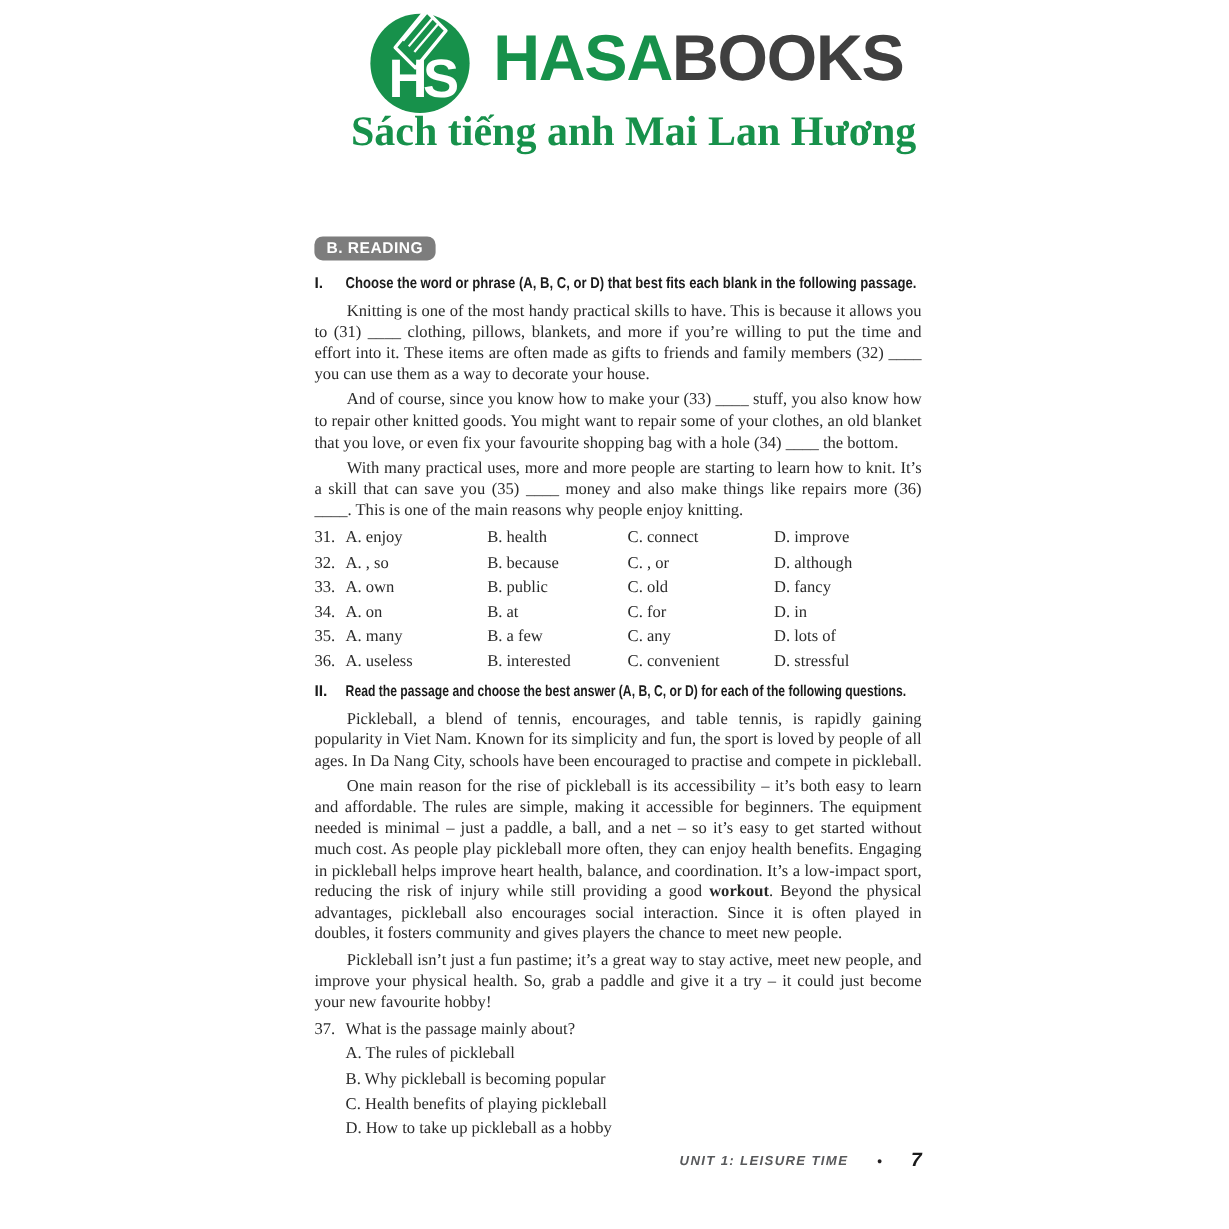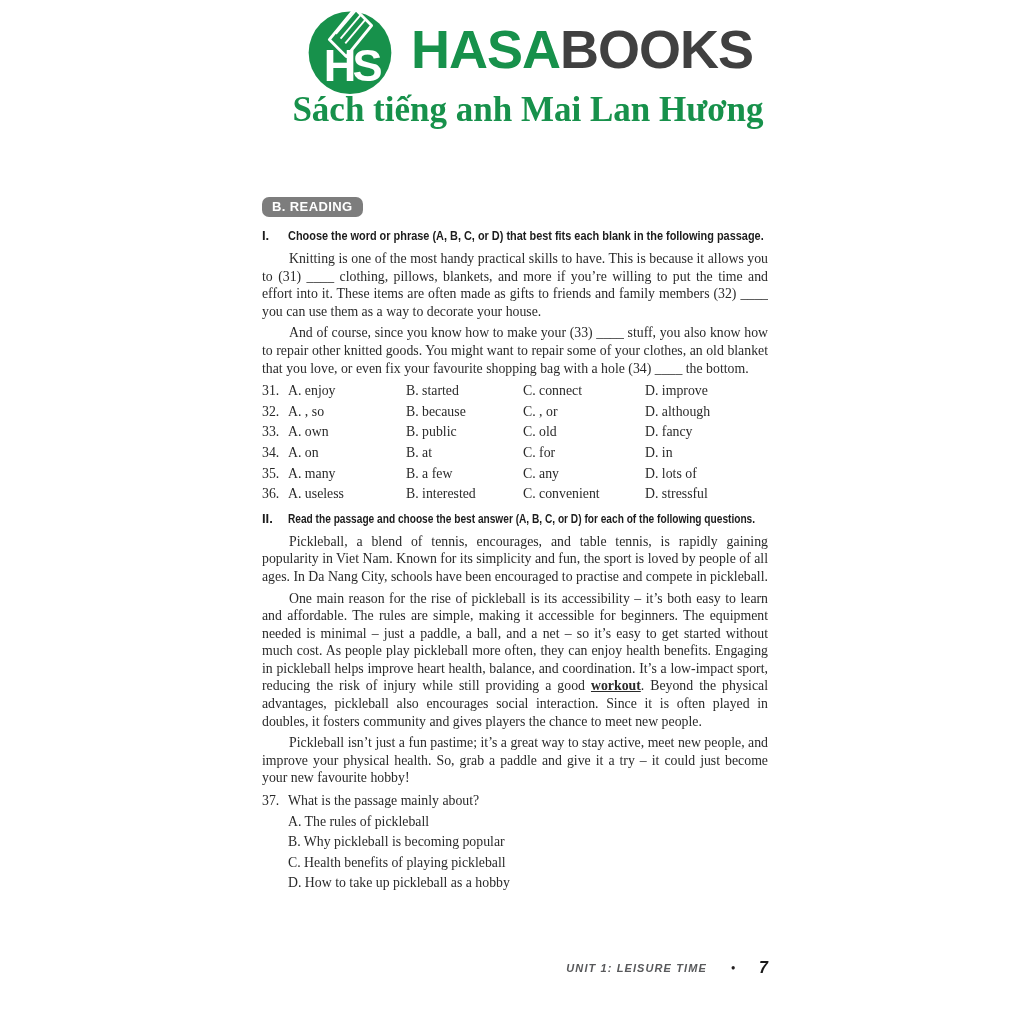--- a/index.html
+++ b/index.html
@@ -39,21 +39,21 @@
     margin:0 0 6px 0;line-height:16px;
   }
   .sec-head .num{flex:0 0 26px;}
   .sec-head .txt{display:inline-block;white-space:nowrap;transform-origin:left center;}
   .sec-head .txt.scale1{transform:scaleX(0.84);}
   .sec-head .txt.scale2{transform:scaleX(0.78);}
   p.body{
     margin:0 0 4px 0;font-size:13.8px;line-height:17.6px;
     text-align:justify;text-indent:27px;
   }
-  p.body .u{font-weight:700;text-decoration:underline;}
+  p.body .u{font-weight:700;}
   
   .cloze{margin:2px 0 6px 0;}
   .cloze-row{
     display:grid;grid-template-columns:26px 118px 117px 122px 1fr;
     font-size:13.8px;line-height:20.6px;
   }
   
   .q-block{margin-top:3px;font-size:13.8px;line-height:20.6px;}
   .q-line{display:flex;}
   .q-line .num{flex:0 0 26px;}
@@ -98,26 +98,27 @@
   <div class="badge">B. READING</div>
 
   
   <div class="sec-head">
     <span class="num">I.</span>
     <span class="txt scale1">Choose the word or phrase (A, B, C, or D) that best fits each blank in the following passage.</span>
   </div>
 
   <p class="body">Knitting is one of the most handy practical skills to have. This is because it allows you to (31) ____ clothing, pillows, blankets, and more if you’re willing to put the time and effort into it. These items are often made as gifts to friends and family members (32) ____ you can use them as a way to decorate your house.</p>
   <p class="body">And of course, since you know how to make your (33) ____ stuff, you also know how to repair other knitted goods. You might want to repair some of your clothes, an old blanket that you love, or even fix your favourite shopping bag with a hole (34) ____ the bottom.</p>
+  <p class="body">With many practical uses, more and more people are starting to learn how to knit. It’s a skill that can save you (35) ____ money and also make things like repairs more (36) ____. This is one of the main reasons why people enjoy knitting.</p>
 
   <div class="cloze">
     <div class="cloze-row">
       <span>31.</span>
       <span>A. enjoy</span>
-      <span>B. started</span>
+      <span>B. health</span>
       <span>C. connect</span>
       <span>D. improve</span>
     </div>
     <div class="cloze-row">
       <span>32.</span>
       <span>A. , so</span>
       <span>B. because</span>
       <span>C. , or</span>
       <span>D. although</span>
     </div>

